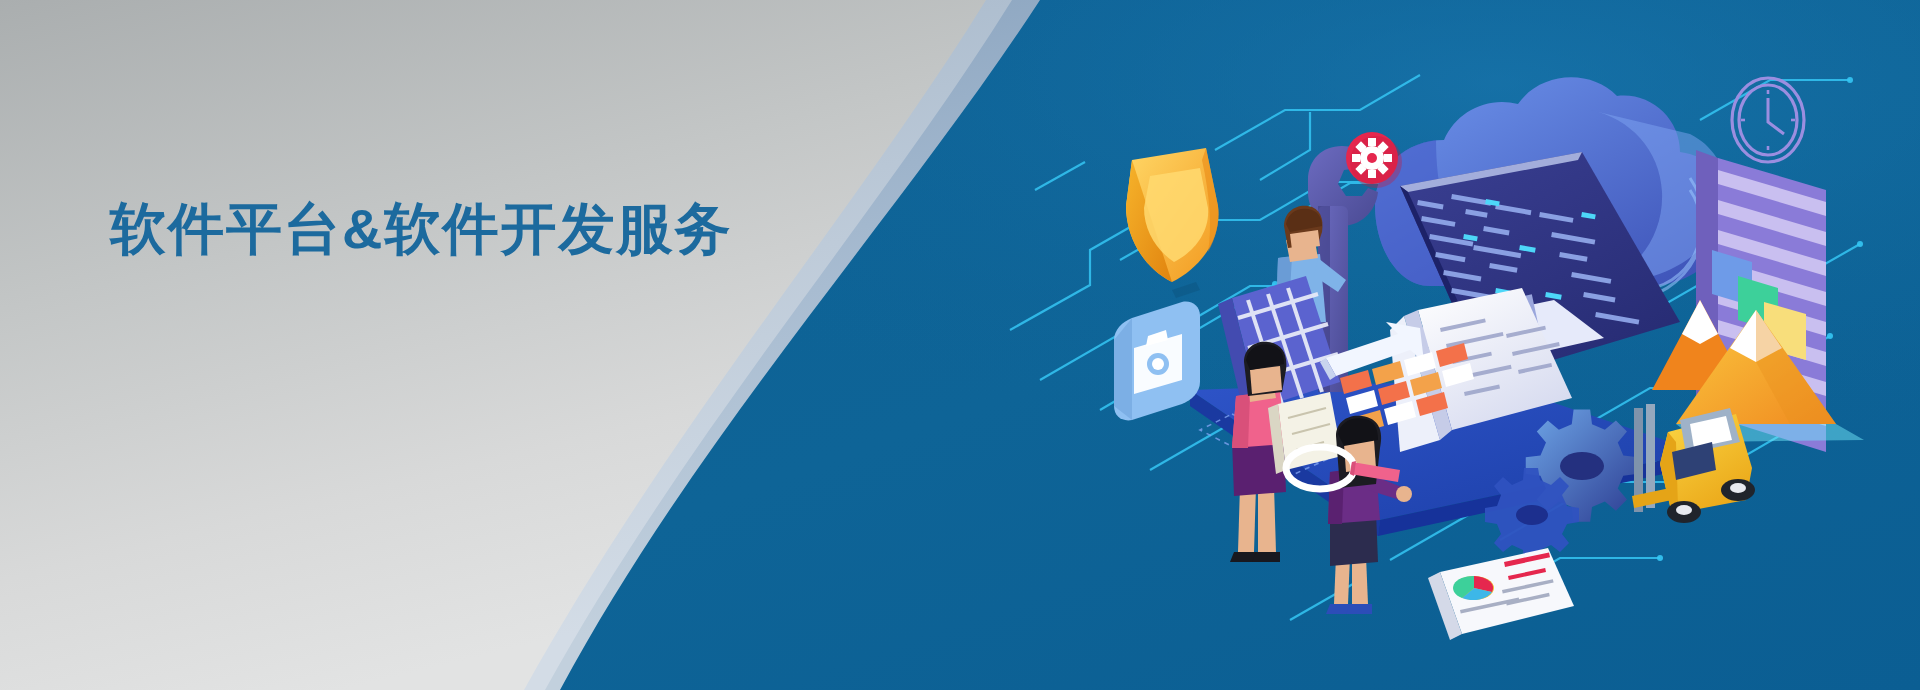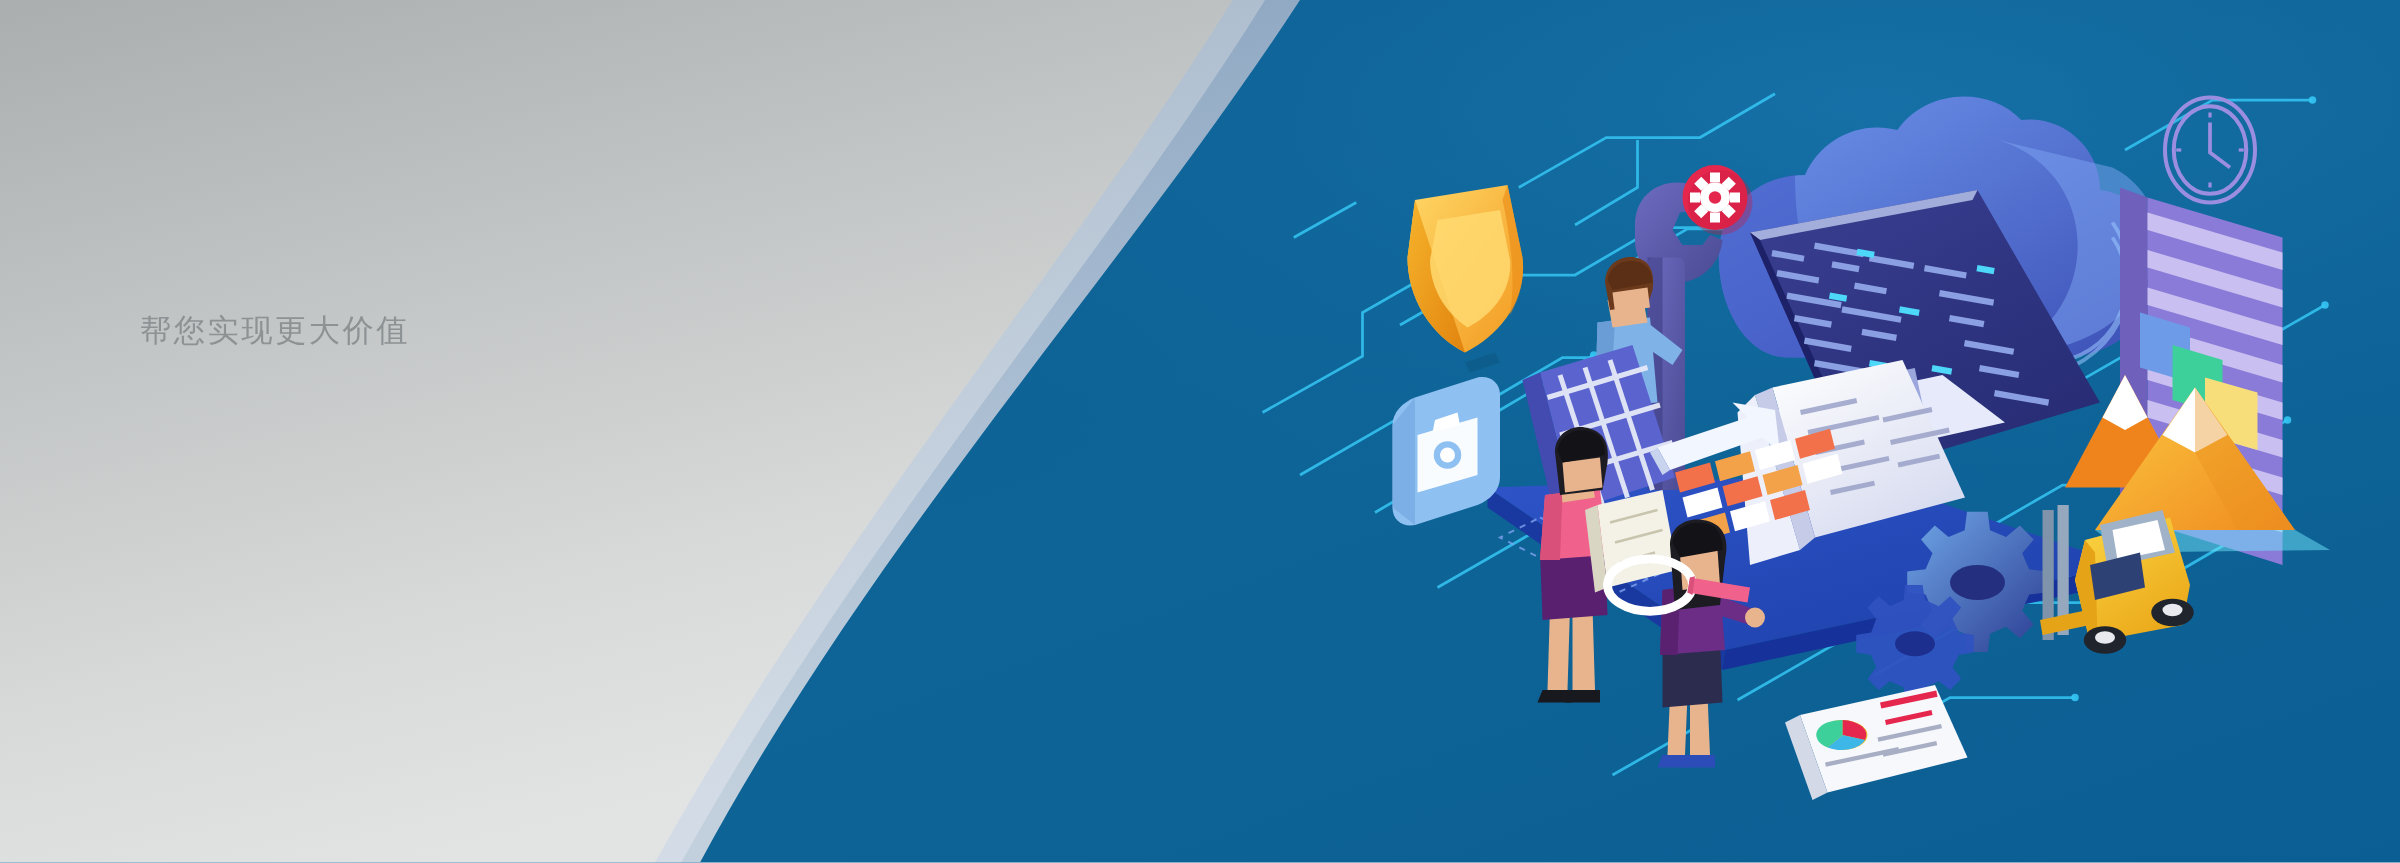--- a/index.html
+++ b/index.html
@@ -542,16 +542,16 @@
       <g fill="#A8AFC4">
         <rect x="1502" y="590" width="52" height="3.5" transform="rotate(-12 1502 590)"></rect>
         <rect x="1506" y="602" width="44" height="3.5" transform="rotate(-12 1506 602)"></rect>
         <rect x="1460" y="610" width="60" height="3.5" transform="rotate(-12 1460 610)"></rect>
       </g>
     </g>
 
   </svg>
 
   <div class="text-block">
-    <p class="subline">帮您实现更大价值</p>
+    <h1 class="headline">软件平台&amp;软件开发服务</h1>
   </div>
 
 </div>
 
 </body></html>

